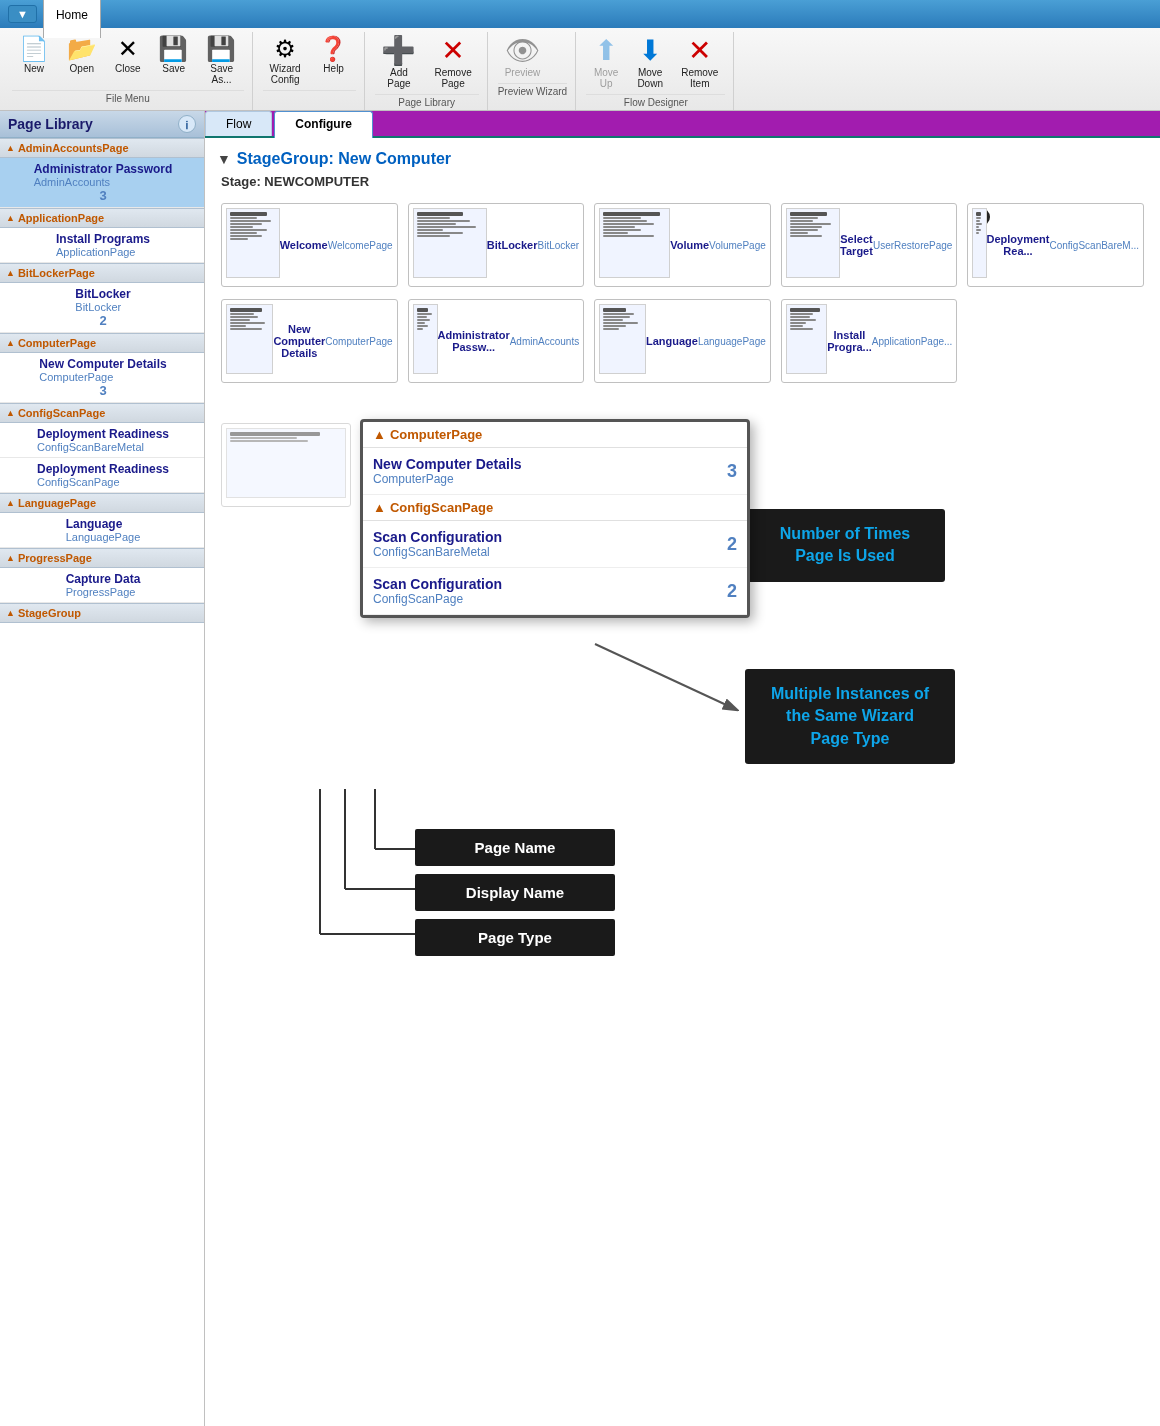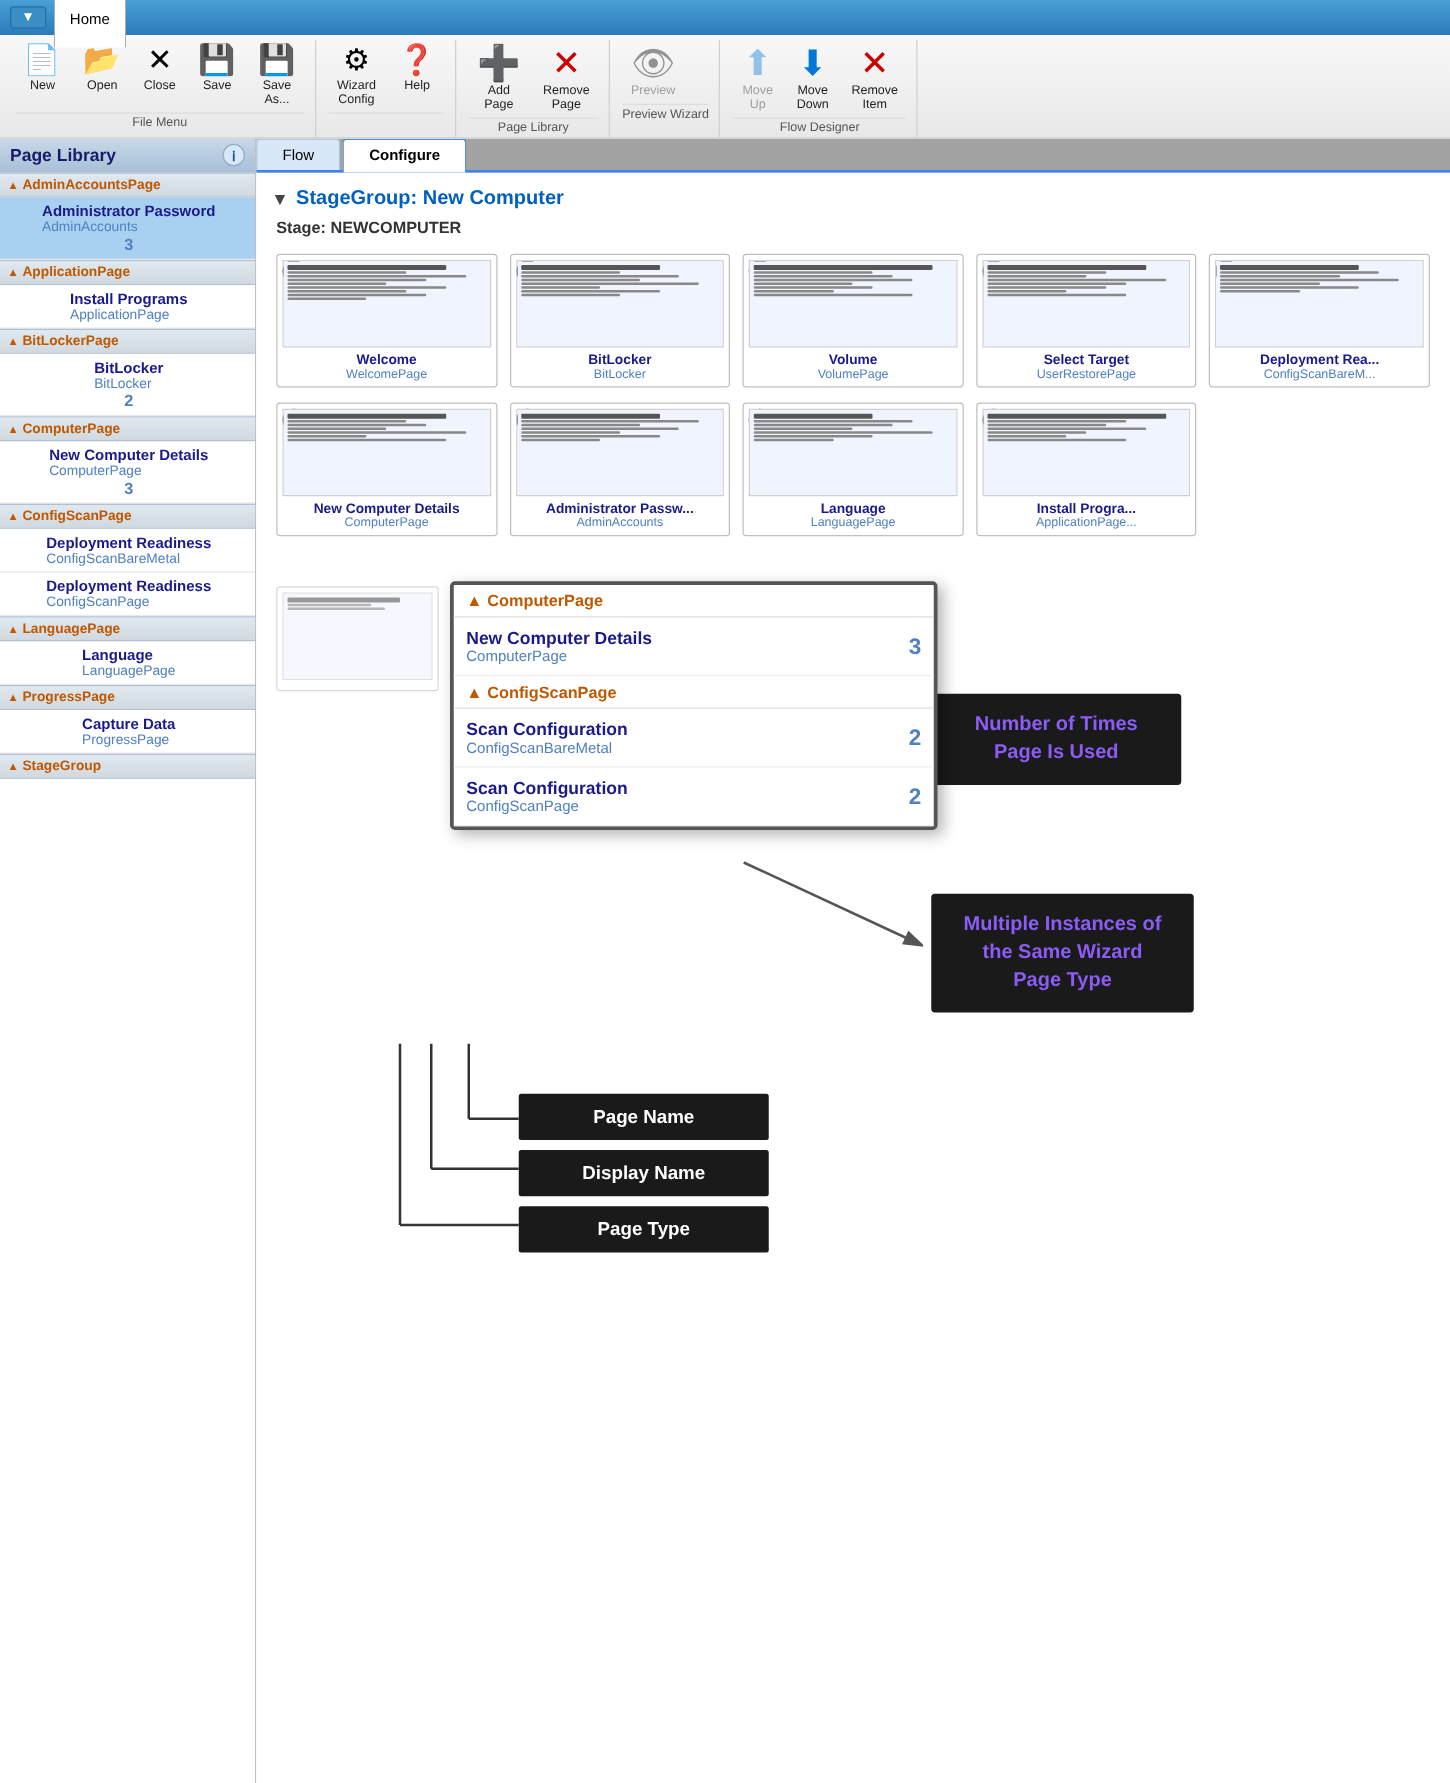--- a/index.html
+++ b/index.html
@@ -32,52 +32,52 @@
     .sidebar-category .caret { font-size: 9px; }
     .sidebar-item { padding: 4px 8px 4px 10px; cursor: pointer; border-bottom: 1px solid #e8e8e8; display: flex; align-items: center; justify-content: space-between; flex-direction: column; }
     .sidebar-item.selected { background: #a8d0f0; }
     .sidebar-item-content { display: flex; flex-direction: column; }
     .sidebar-item-name { font-weight: bold; color: #1a1a8a; font-size: 12px; }
     .sidebar-item-type { color: #5080c0; font-size: 11px; }
     .sidebar-item-count { color: #5080c0; font-weight: bold; font-size: 13px; }
 
     
     .content-area { flex: 1; background: white; overflow: auto; position: relative; }
-    .content-tabs { display: flex; border-bottom: 2px solid #3b82f6; background: #a3a3a3; }
+    .content-tabs { display: flex; border-bottom: 2px solid #0f766e; background: #a21caf; }
     .content-tab { padding: 5px 20px; cursor: pointer; font-size: 12px; border: 1px solid #b0c8e0; border-bottom: none; border-radius: 3px 3px 0 0; margin-right: 2px; background: #d8e8f8; }
     .content-tab.active { background: white; border-color: #5090d0; font-weight: bold; margin-bottom: -2px; }
 
     
     .stage-group { padding: 12px; }
     .stage-group-title { font-size: 16px; font-weight: bold; color: #0060c0; margin-bottom: 6px; display: flex; align-items: center; gap: 6px; }
     .collapse-btn { cursor: pointer; font-size: 14px; color: #444; }
     .stage-label { font-size: 13px; font-weight: bold; color: #333; margin-bottom: 10px; padding-left: 4px; }
     .pages-grid { display: grid; grid-template-columns: repeat(5, 1fr); gap: 10px; padding: 4px; }
-    .page-card { border: 1px solid #c0c0c0; background: white; border-radius: 3px; padding: 4px; display: flex; flex-direction: column; align-items: center; cursor: pointer; position: relative; }
+    .page-card { border: 1px solid #c0c0c0; background: white; border-radius: 3px; padding: 4px; display: flex; align-items: center; cursor: pointer; position: relative; }
     .page-num { position: absolute; top: 4px; left: 4px; background: #222; color: white; border-radius: 50%; width: 18px; height: 18px; display: flex; align-items: center; justify-content: center; font-size: 10px; font-weight: bold; }
     .page-thumbnail { width: 100%; height: 70px; background: linear-gradient(135deg, #f5f5ff 0%, #e8ecf8 100%); border: 1px solid #d0d0d0; margin-bottom: 4px; display: flex; align-items: center; justify-content: center; font-size: 8px; color: #888; overflow: hidden; position: relative; }
     .page-card-name { font-weight: bold; color: #1a1a8a; font-size: 11px; text-align: center; }
     .page-card-type { color: #5080c0; font-size: 10px; text-align: center; }
 
     
     .pages-row2 { display: grid; grid-template-columns: repeat(5, 1fr); gap: 10px; padding: 4px; margin-top: 4px; }
 
     
     .zoomed-panel { position: absolute; left: 155px; top: 20px; width: 390px; background: white; border: 3px solid #555; border-radius: 4px; z-index: 10; box-shadow: 4px 4px 12px rgba(0,0,0,0.3); }
     .zoomed-category { padding: 5px 10px; font-size: 13px; color: #c05800; font-weight: bold; border-bottom: 1px solid #e0e0e0; display: flex; align-items: center; gap: 4px; }
     .zoomed-item { padding: 8px 10px; display: flex; align-items: center; justify-content: space-between; border-bottom: 1px solid #eee; }
     .zoomed-item-name { font-weight: bold; color: #1a1a8a; font-size: 14px; }
     .zoomed-item-type { color: #5080c0; font-size: 12px; }
     .zoomed-item-count { color: #5080c0; font-weight: bold; font-size: 18px; }
 
     
     .annotation-box { background: #1a1a1a; color: white; padding: 10px 20px; font-size: 15px; font-weight: bold; text-align: center; border-radius: 2px; display: inline-block; }
 
     
-    .right-annotation-box { background: #1a1a1a; color: #8b5cf6; padding: 14px 20px; font-size: 16px; font-weight: bold; text-align: center; border-radius: 3px; line-height: 1.4; }
+    .right-annotation-box { background: #1a1a1a; color: #0ea5e9; padding: 14px 20px; font-size: 16px; font-weight: bold; text-align: center; border-radius: 3px; line-height: 1.4; }
 
     
     .content-area::-webkit-scrollbar { width: 14px; }
     .content-area::-webkit-scrollbar-track { background: #f0f0f0; }
     .content-area::-webkit-scrollbar-thumb { background: #b0b0b0; border-radius: 2px; }
 
     .sidebar::-webkit-scrollbar { width: 10px; }
     .sidebar::-webkit-scrollbar-track { background: #f0f0f0; }
     .sidebar::-webkit-scrollbar-thumb { background: #b0b0b0; }
 

